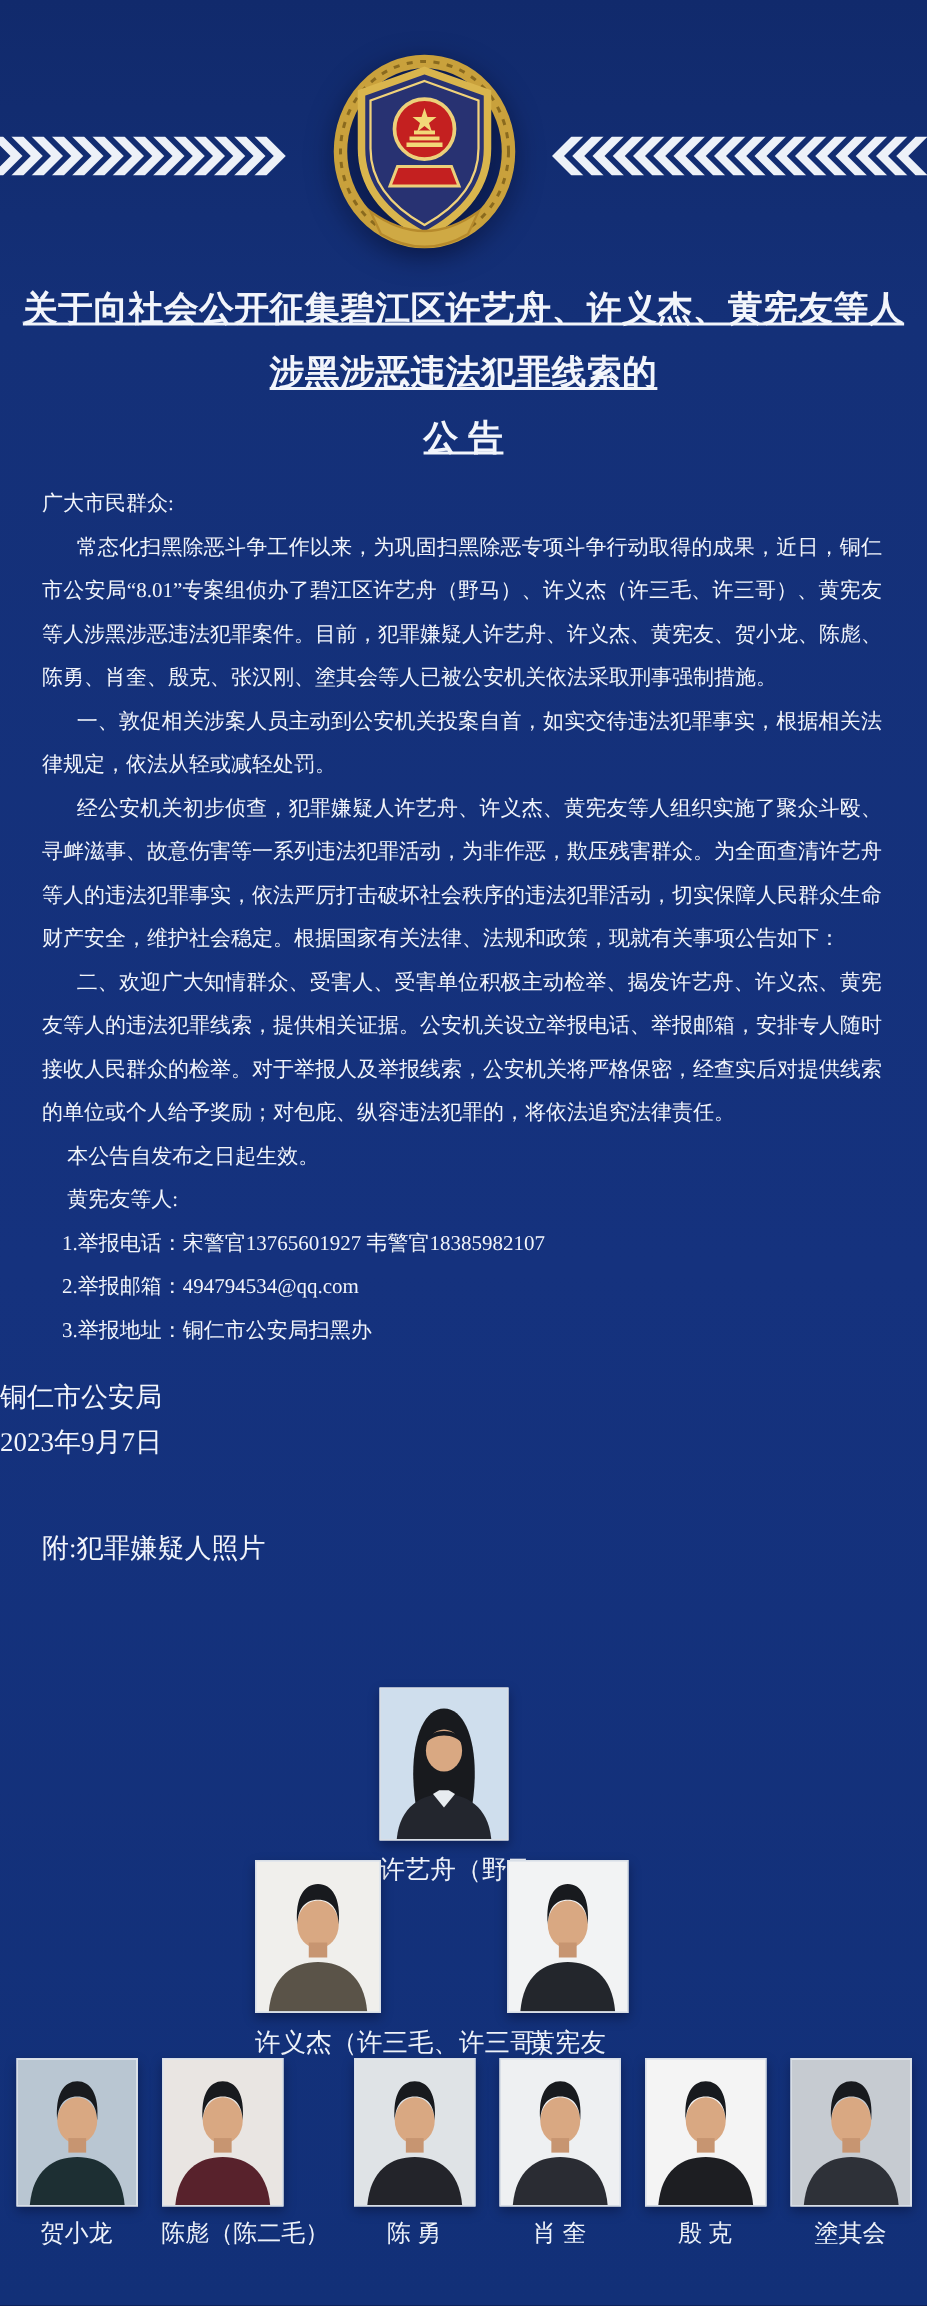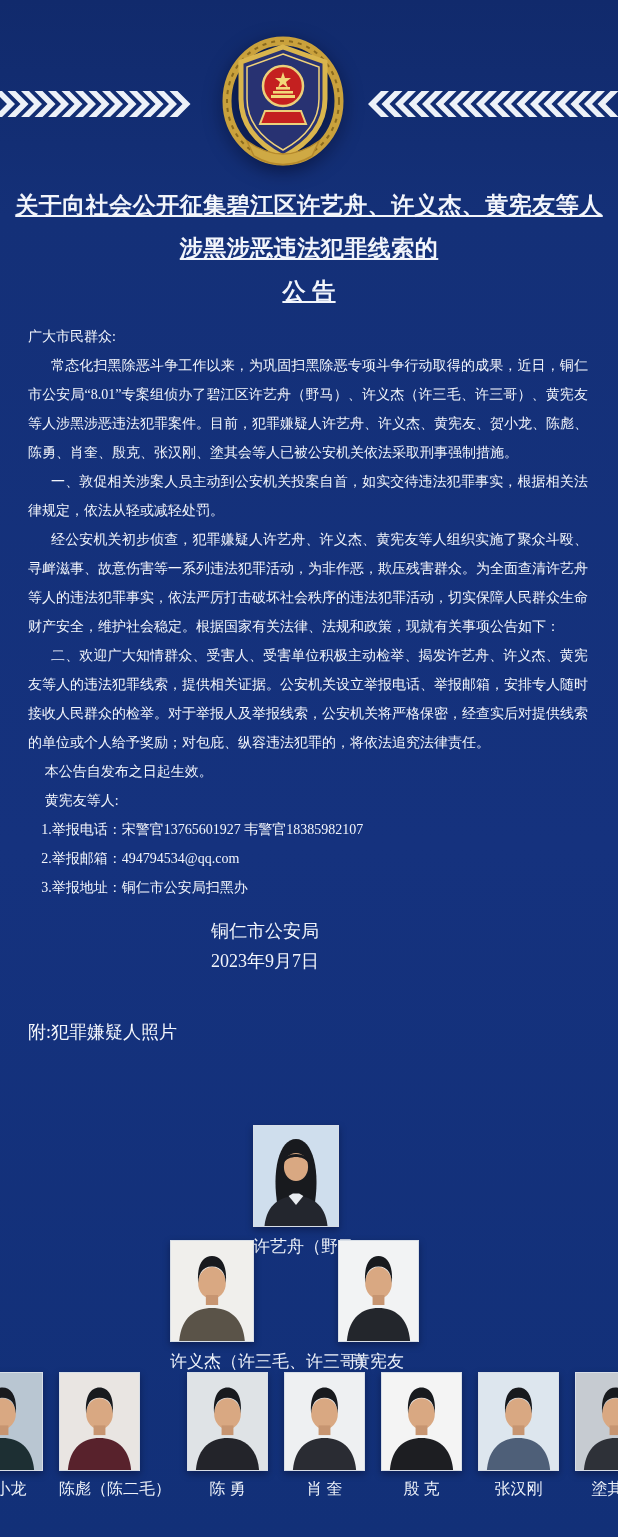--- a/index.html
+++ b/index.html
@@ -24,21 +24,21 @@
          font-size:23px;line-height:43px;letter-spacing:.5px;text-decoration:underline;}
   .title span{display:block;}
   
   .notice{margin:9px 30px 0 28px;font-size:14px;line-height:29px;
           text-align:justify;text-justify:inter-ideograph;}
   .notice p{margin:0;}
   .para{text-indent:1.65em;}
   .line-indent{text-indent:1.2em;}
   .item{text-indent:0.95em;}
   
-  .signature{margin-top:14px;padding-right:88px;text-align:center;
+  .signature{margin-top:14px;padding-right:88px;text-align:left;
              font-size:18px;line-height:30px;}
   .attachment{margin:44px 0 0 28px;font-size:18px;}
   
   .photos{position:absolute;left:0;right:0;top:1122px;height:415px;}
   .figure{position:absolute;display:block;margin:0;}
   .figure .pic{display:block;background:#e8edf2;border:1px solid #d8dee6;
                box-shadow:0 3px 7px rgba(0,0,20,.35);}
   .figure figcaption{display:block;width:max-content;margin:8px 0 0 50%;
                      transform:translateX(-50%);white-space:nowrap;
                      font-size:17px;color:#eef2f9;}
@@ -216,26 +216,20 @@
             <use href="#av-short"></use>
           </svg>
         <figcaption>肖 奎</figcaption>
       </figure>
       <figure class="figure ph-yin">
         <svg class="pic">
             <use href="#av-short"></use>
           </svg>
         <figcaption>殷 克</figcaption>
       </figure>
-      <figure class="figure ph-zhang">
-        <svg class="pic">
-            <use href="#av-short"></use>
-          </svg>
-        <figcaption>张汉刚</figcaption>
-      </figure>
       <figure class="figure ph-tu">
         <svg class="pic">
             <use href="#av-short"></use>
           </svg>
         <figcaption>塗其会</figcaption>
       </figure>
     </div>
   </section>
 
 </div>

